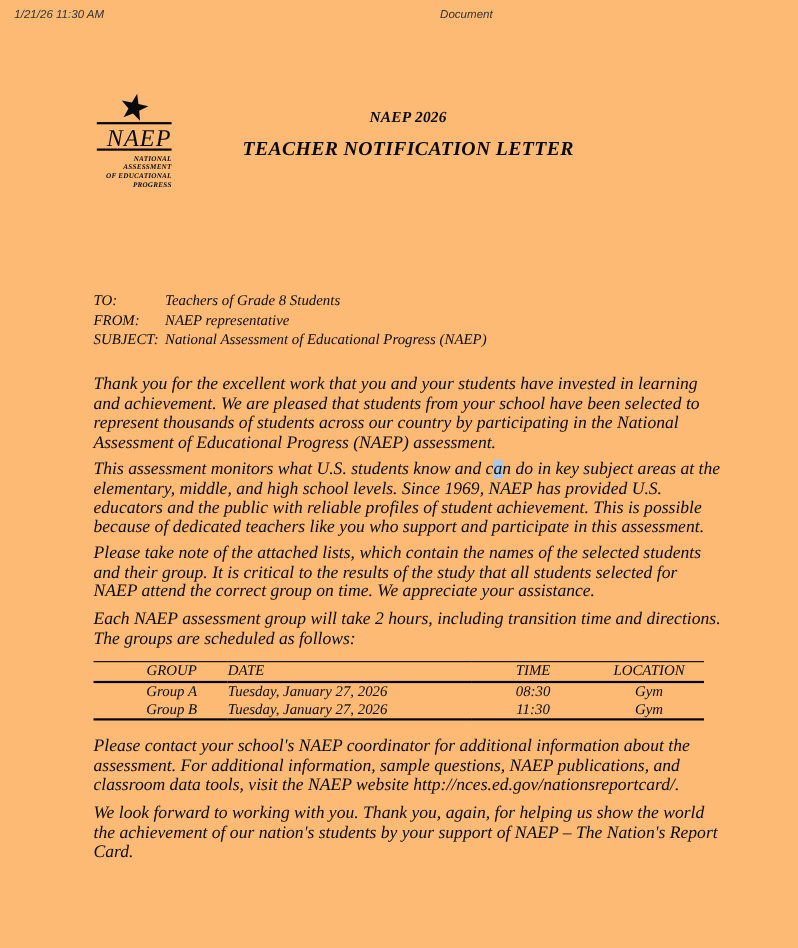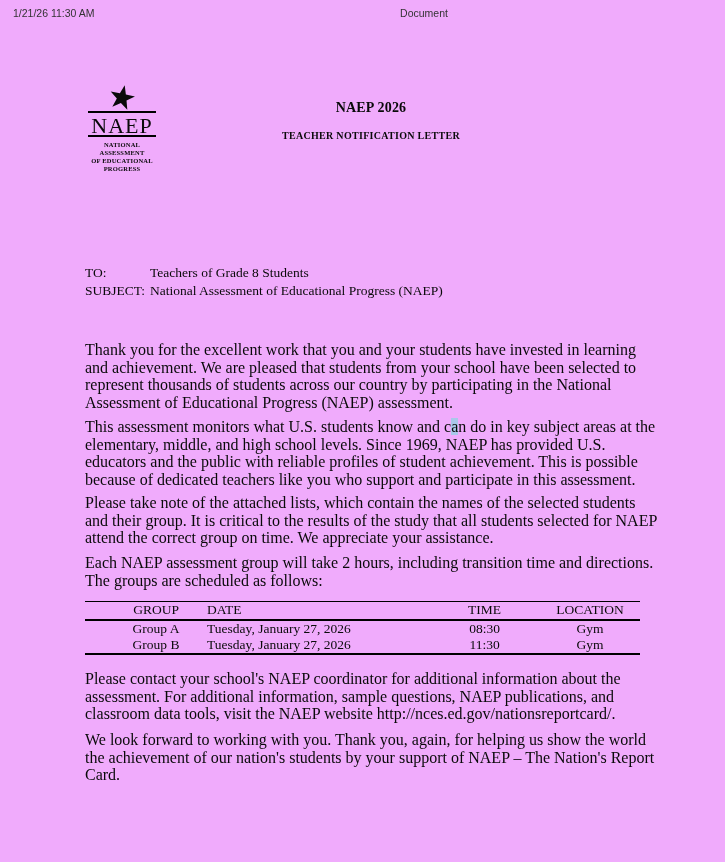--- a/index.html
+++ b/index.html
@@ -3,52 +3,52 @@
 <meta charset="utf-8">
 <style>
   * { box-sizing: border-box; }
   html, body { margin: 0; padding: 0; }
   body {
     width: 725px; height: 862px;
     background: #ffffff;
     font-family: "Liberation Serif", serif;
     color: #0a0a0a;
   }
-  .viewport { position: relative; width: 725px; height: 862px; overflow: hidden; background: #f0abfc; }
+  .viewport { position: relative; width: 725px; height: 862px; overflow: hidden; background: #fdba74; font-style: italic; }
 
   
   .ph-left {
     position: absolute; left: 13px; top: 7px;
     font-family: "Liberation Sans", sans-serif;
     font-size: 10.5px; color: #333;
   }
   .ph-title {
     position: absolute; left: 424px; top: 7px; transform: translateX(-50%);
     font-family: "Liberation Sans", sans-serif;
     font-size: 10.5px; color: #333;
   }
 
   
-  .logo { position: absolute; left: 88px; top: 84px; width: 68px; text-align: center; }
+  .logo { position: absolute; left: 88px; top: 84px; width: 68px; text-align: right; }
   .logo-star { display: block; margin: 0 auto; height: 27px; }
   .logo-word {
     border-top: 2px solid #000; border-bottom: 2px solid #000;
     height: 26px; line-height: 25px;
     font-size: 22px; letter-spacing: 1px;
     font-family: "Liberation Serif", serif; color: #0a0a0a;
   }
   .logo-caption {
     margin-top: 4px; font-size: 6.5px; font-weight: bold;
     line-height: 8px; letter-spacing: 0.2px; color: #0a0a0a;
   }
 
   
   .title-block { position: absolute; left: 85px; top: 99px; width: 572px; text-align: center; font-weight: bold; }
   .t1 { font-size: 14px; line-height: 17px; letter-spacing: 0.2px; }
-  .t2 { font-size: 10px; line-height: 17px; margin-top: 11px; letter-spacing: 0.3px; }
+  .t2 { font-size: 18px; line-height: 17px; margin-top: 11px; letter-spacing: 0.3px; }
 
   .date-line { position: absolute; left: 85px; top: 233px; width: 572px; text-align: right; font-size: 13.5px; }
 
   .memo { position: absolute; left: 85px; top: 264px; width: 572px; font-size: 13.5px; }
   .memo-row { display: grid; grid-template-columns: 65px 1fr; line-height: 18px; }
 
   .para {
     position: absolute; left: 85px; width: 573px; margin: 0;
     font-size: 16px; line-height: 17.5px; text-align: left;
   }
@@ -96,20 +96,24 @@
     <div class="t2">TEACHER NOTIFICATION LETTER</div>
   </div>
 
 
   <div class="memo">
     <div class="memo-row">
       <span>TO:</span>
       <span>Teachers of Grade 8 Students</span>
     </div>
     <div class="memo-row">
+      <span>FROM:</span>
+      <span>NAEP representative</span>
+    </div>
+    <div class="memo-row">
       <span>SUBJECT:</span>
       <span>National Assessment of Educational Progress (NAEP)</span>
     </div>
   </div>
 
   <p class="para p1">Thank you for the excellent work that you and your students have invested in learning and achievement. We are pleased that students from your school have been selected to represent thousands of students across our country by participating in the National Assessment of Educational Progress (NAEP) assessment.</p>
 
   <p class="para p2"><span>This assessment monitors what U.S. students know and c</span><span class="sel" style="background: rgb(169, 200, 234);">a</span><span>n do in key subject areas at the elementary, middle, and high school levels. Since 1969, NAEP has provided U.S. educators and the public with reliable profiles of student achievement. This is possible because of dedicated teachers like you who support and participate in this assessment.</span></p>
 
   <p class="para p3">Please take note of the attached lists, which contain the names of the selected students and their group. It is critical to the results of the study that all students selected for NAEP attend the correct group on time. We appreciate your assistance.</p>

